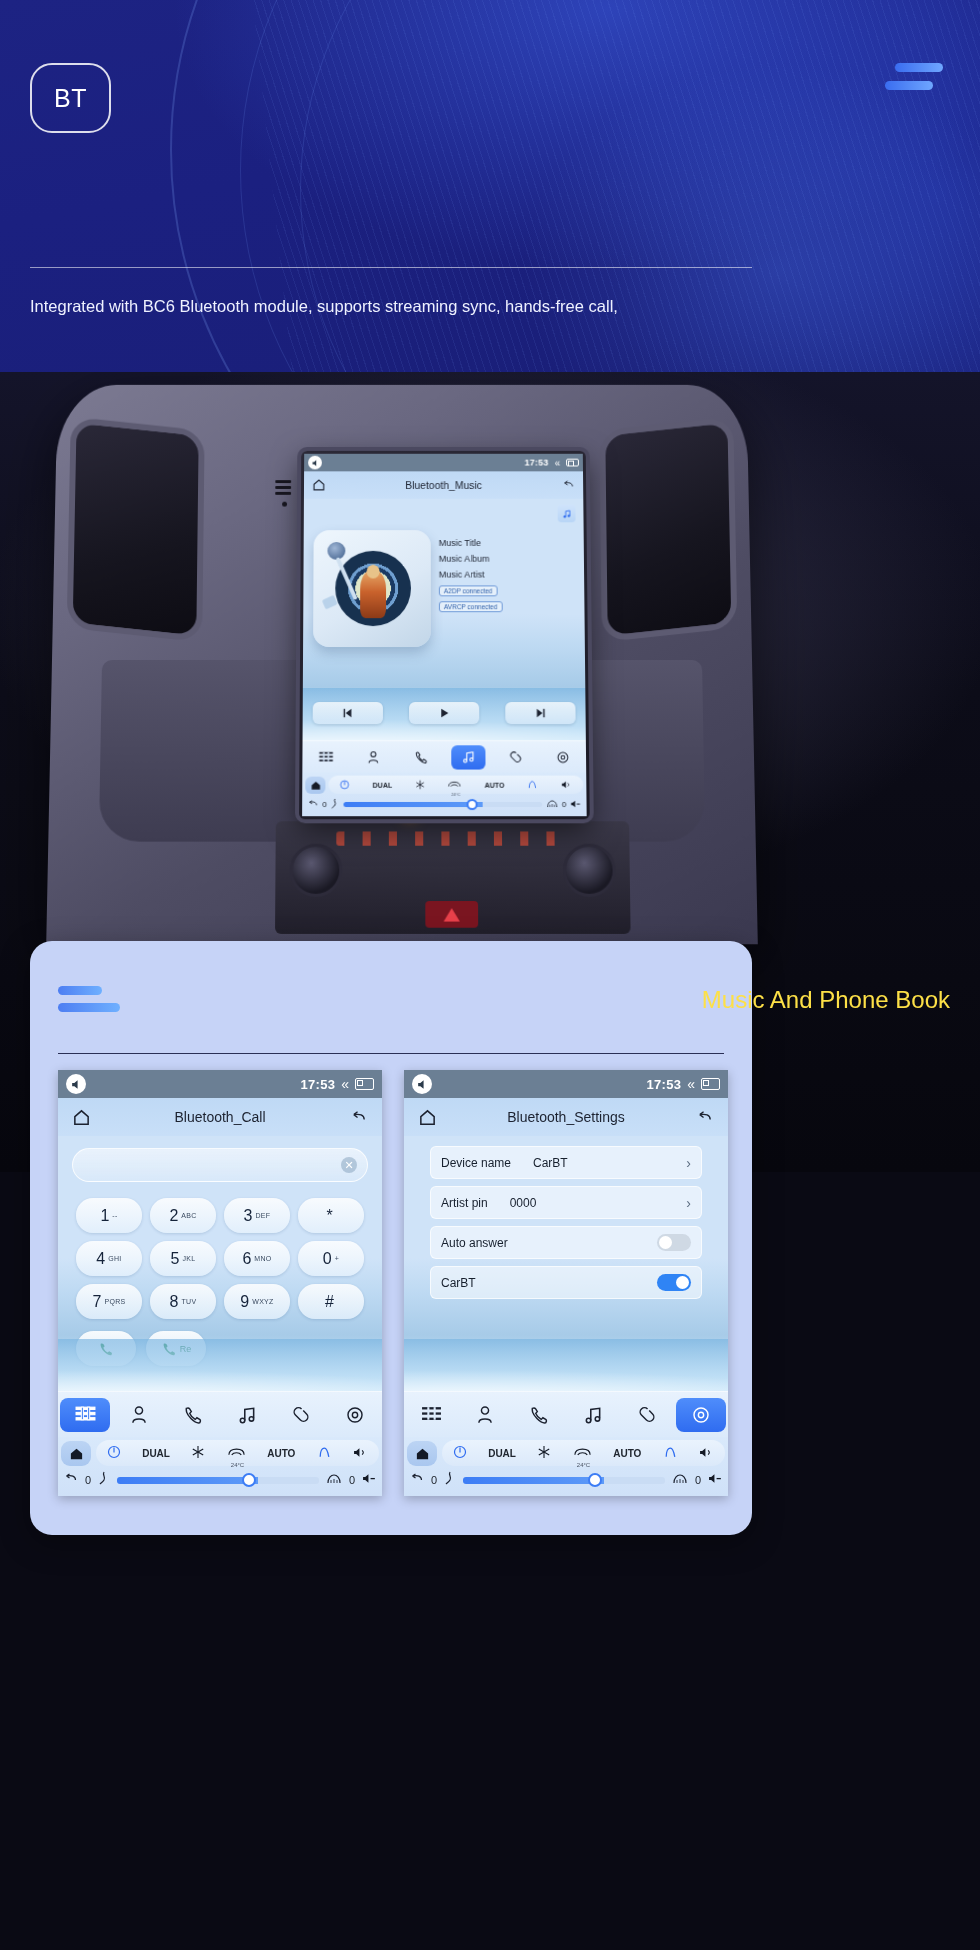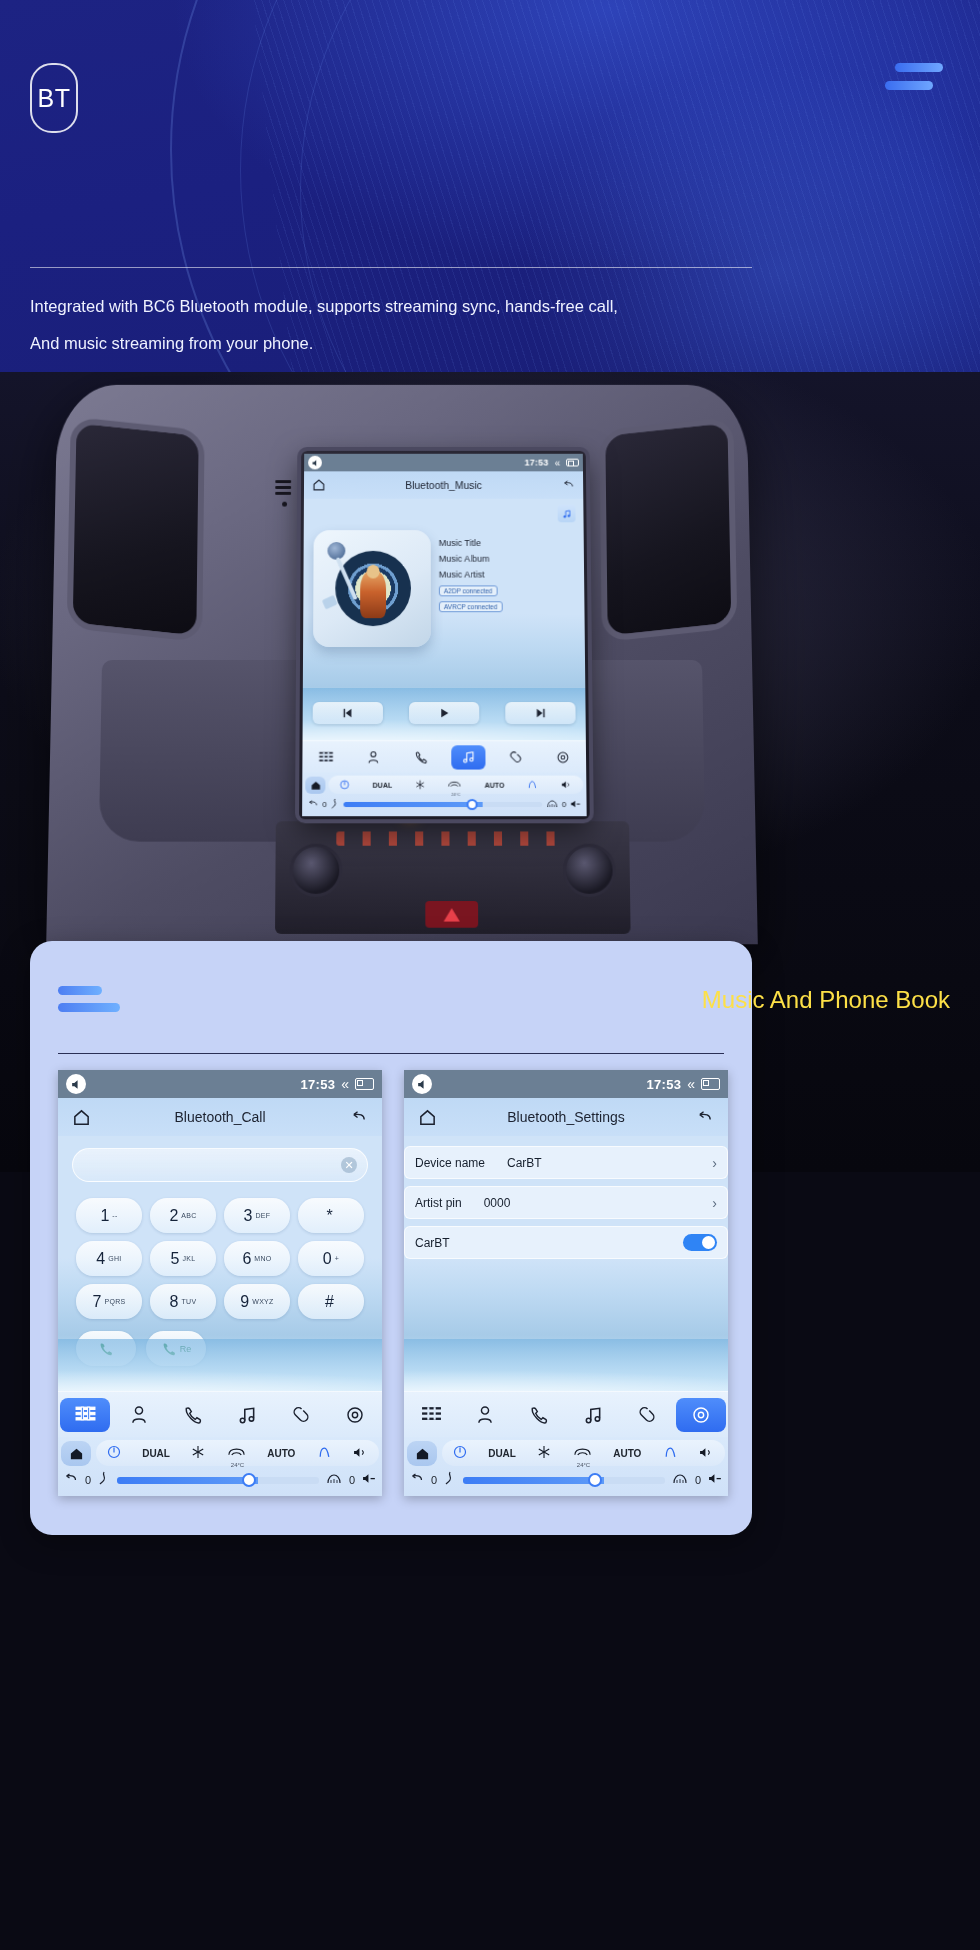--- a/index.html
+++ b/index.html
@@ -33,21 +33,21 @@
         rgba(120,160,255,.09) 0px, rgba(120,160,255,.09) 1px,
         rgba(120,160,255,0) 1px, rgba(120,160,255,0) 7px);
     transform: rotate(-6deg);
   }
   .hero-glow {
     position: absolute; left: 520px; top: 60px; width: 520px; height: 420px;
     background: radial-gradient(ellipse at center, rgba(90,140,255,.22) 0%, rgba(90,140,255,0) 70%);
   }
 
   .bt-badge {
-    position: absolute; left: 30px; top: 63px; width: 48px; height: 70px;
+    position: absolute; left: 30px; top: 63px; width: 81px; height: 70px;
     border: 2px solid rgba(255,255,255,.85); border-radius: 22px;
     display: flex; align-items: center; justify-content: center;
     color: #fff; font-size: 25px; letter-spacing: .5px;
   }
 
   .hero-dashes { position: absolute; right: 37px; top: 63px; }
   .hero-dashes .d {
     height: 9px; border-radius: 5px; margin-bottom: 9px;
     background: linear-gradient(90deg, #3a6df0 0%, #6fa6ff 100%);
   }
@@ -294,21 +294,21 @@
   .call-row { margin: 12px 18px 0; display: flex; gap: 10px; }
   .call-btn {
     width: 60px; height: 35px; border-radius: 18px;
     background: linear-gradient(180deg, rgba(255,255,255,.9), rgba(230,242,252,.8));
     display:flex;align-items:center;justify-content:center; gap: 3px;
     box-shadow: 0 1px 3px rgba(40,80,130,.2);
   }
   .call-btn .lbl { font-size: 9px; color: #1e7a43; }
 
   
-  .set-list { padding: 10px 0 0; }
+  .set-list { padding: 10px 26px 0; }
   .set-row {
     height: 33px; margin-bottom: 7px; border-radius: 6px;
     background: rgba(255,255,255,.5); border: 1px solid rgba(255,255,255,.7);
     display: flex; align-items: center; padding: 0 10px; font-size: 12px; color: #17202e;
   }
   .set-row .val { margin-left: 22px; }
   .set-row .chev { margin-left: auto; color: #5b6c80; font-size: 14px; }
   .toggle { margin-left: auto; width: 34px; height: 17px; border-radius: 9px; position: relative; background: #cfd9e4; }
   .toggle.on { background: #2f84f5; }
   .toggle .tk { position: absolute; top: 2px; left: 2px; width: 13px; height: 13px; border-radius: 50%; background: #fff; }
@@ -341,21 +341,20 @@
   </div>
 
   <div class="hero-dashes">
     <div class="d d1"></div>
     <div class="d d2"></div>
   </div>
 
   <div class="hero-rule"></div>
   <div class="hero-desc">
     <div>Integrated with BC6 Bluetooth module, supports streaming sync, hands-free call,</div>
-    <div>And music streaming from your phone.</div>
   </div>
 </div>
 
 <div class="car-photo">
   <div class="dash-shell">
     <div class="vent-l"></div>
     <div class="vent-r"></div>
     <div class="dash-lower"></div>
     <div class="console">
       <div class="console-lights"></div>
@@ -857,20 +856,26 @@
         <span>Device name</span>
         <span class="val">CarBT</span>
         <span class="chev">›</span>
       </div>
       <div class="set-row">
         <span>Artist pin</span>
         <span class="val">0000</span>
         <span class="chev">›</span>
       </div>
       <div class="set-row">
+        <span>Auto answer</span>
+        <span class="toggle">
+            <span class="tk"></span>
+          </span>
+      </div>
+      <div class="set-row">
         <span>CarBT</span>
         <span class="toggle on">
             <span class="tk"></span>
           </span>
       </div>
     </div>
     <div class="wave"></div>
   </div>
 
   <div class="funcbar">

